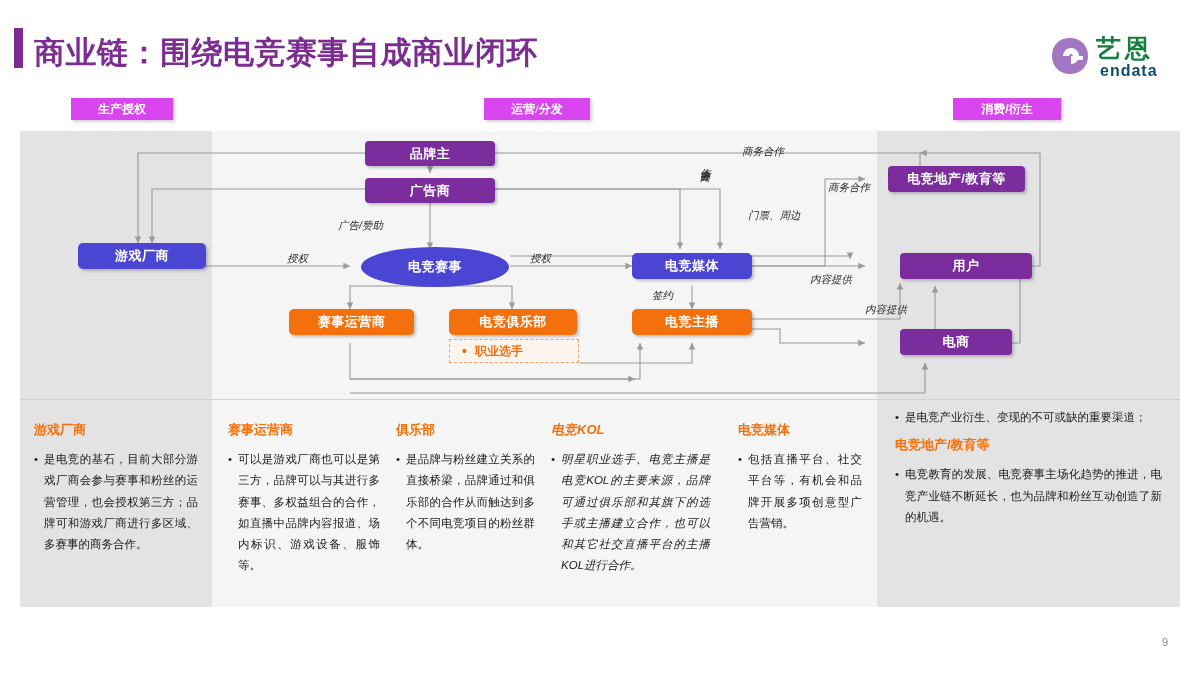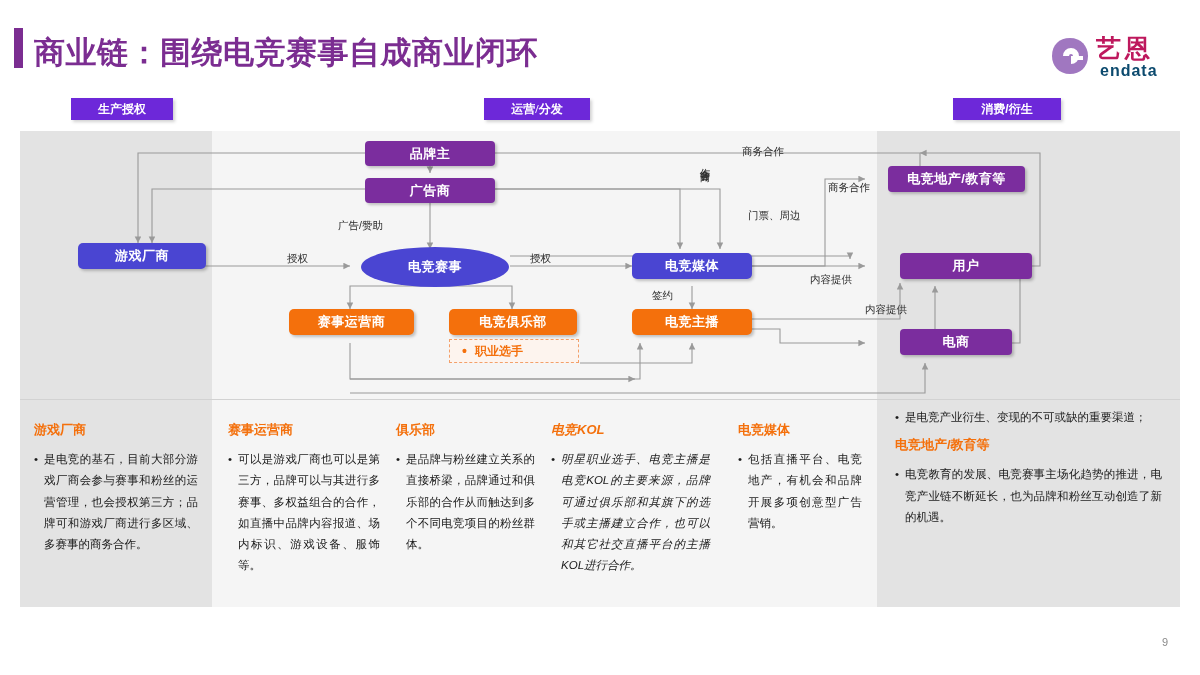--- a/index.html
+++ b/index.html
@@ -12,25 +12,25 @@
   }
   #slide{position:absolute;left:0;top:0;width:1200px;height:675px;}
 
   
   .accent-bar{position:absolute;left:14px;top:28px;width:9px;height:40px;background:#7B2D91;}
   .title{position:absolute;left:34px;top:32px;font-size:31px;font-weight:bold;color:#7B2D91;letter-spacing:.5px;white-space:nowrap;}
 
   
   .logo{position:absolute;left:1050px;top:32px;width:140px;height:52px;}
   .logo-mark{position:absolute;left:0;top:4px;width:40px;height:40px;}
-  .logo-cn{position:absolute;left:46px;top:0px;font-size:25px;font-weight:bold;color:#be185d;letter-spacing:4px;}
+  .logo-cn{position:absolute;left:46px;top:0px;font-size:25px;font-weight:bold;color:#15803d;letter-spacing:4px;}
   .logo-en{position:absolute;left:50px;top:30px;font-size:16px;font-weight:bold;color:#0c4a6e;letter-spacing:1px;}
 
   
-  .phase{position:absolute;top:98px;height:22px;line-height:22px;background:#6d28d9;color:#fff;font-size:12px;font-weight:bold;text-align:center;box-shadow:2px 2px 3px rgba(0,0,0,.18);}
+  .phase{position:absolute;top:98px;height:22px;line-height:22px;background:#d946ef;color:#fff;font-size:12px;font-weight:bold;text-align:center;box-shadow:2px 2px 3px rgba(0,0,0,.18);}
   .phase.p1{left:71px;width:102px;}
   .phase.p2{left:484px;width:106px;font-family:Liberation Serif, serif;}
   .phase.p3{left:953px;width:108px;}
 
   
   .canvas{position:absolute;left:20px;top:131px;width:1160px;height:476px;background:#f5f5f5;}
   .band-left{position:absolute;left:0;top:0;width:192px;height:476px;background:#e3e3e3;}
   .band-right{position:absolute;left:857px;top:0;width:303px;height:476px;background:#e3e3e3;}
   .divider{position:absolute;left:0;top:268px;width:1160px;height:1px;background:#d2d2d2;}
 
@@ -44,21 +44,21 @@
   .node.purple{background:#7B2D9E;}
   .node.blue{background:#4A45D2;border-radius:5px;}
   .node.orange{background:#F4700C;border-radius:5px;}
   .node.ellipse{background:#4A45D2;border-radius:50%;box-shadow:none;}
 
   .dash-box{position:absolute;border:1px dashed #f3a06a;background:#fdf4ee;
             display:flex;align-items:center;color:#F4700C;font-size:12px;font-weight:bold;}
   .dash-box .dot{margin:0 8px 0 12px;font-size:14px;line-height:1;}
 
   
-  .elabel{position:absolute;font-size:10.5px;color:#2b2b2b;white-space:nowrap;}
+  .elabel{position:absolute;font-size:10.5px;color:#2b2b2b;white-space:nowrap;font-style:italic;}
   .elabel.vert{writing-mode:vertical-rl;text-orientation:upright;letter-spacing:-1px;line-height:1;}
   .note2{position:absolute;font-size:10.5px;color:#2b2b2b;line-height:1.35;white-space:pre-line;}
 
   
   .legend{position:absolute;left:1053px;top:338px;}
   .lg{width:74px;height:19px;line-height:19px;text-align:center;color:#fff;font-size:11px;font-weight:bold;box-shadow:1px 1px 2px rgba(0,0,0,.2);}
   .lg.content{background:#F4700C;border-radius:4px;margin-bottom:5px;}
   .lg.cash{background:#7B2D9E;}
 
   
@@ -230,21 +230,21 @@
           <span class="t">明星职业选手、电竞主播是电竞KOL的主要来源，品牌可通过俱乐部和其旗下的选手或主播建立合作，也可以和其它社交直播平台的主播KOL进行合作。</span>
         </div>
       </div>
     </div>
 
     <div class="col" style="left:710px;width:140px;">
       <div style="padding:0 8px;">
         <div class="ctitle">电竞媒体</div>
         <div class="bullet">
           <span class="b">•</span>
-          <span class="t">包括直播平台、电竞地产，有机会和品牌开展多项创意型广告营销。</span>
+          <span class="t">包括直播平台、社交平台等，有机会和品牌开展多项创意型广告营销。</span>
         </div>
       </div>
     </div>
 
     <div class="col" style="left:857px;width:303px;background:#e3e3e3;">
       <div style="padding:0 18px;">
         <div class="bullet">
           <span class="b">•</span>
           <span class="t">是电竞产业衍生、变现的不可或缺的重要渠道；</span>
         </div>

